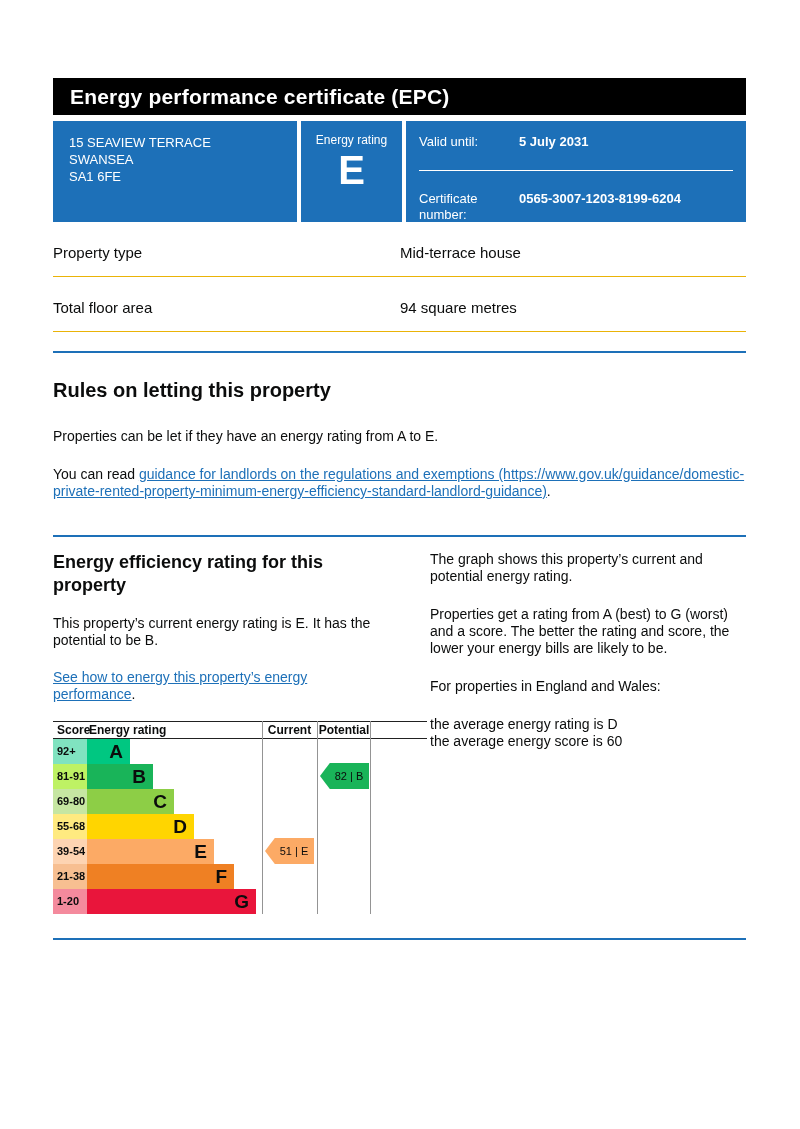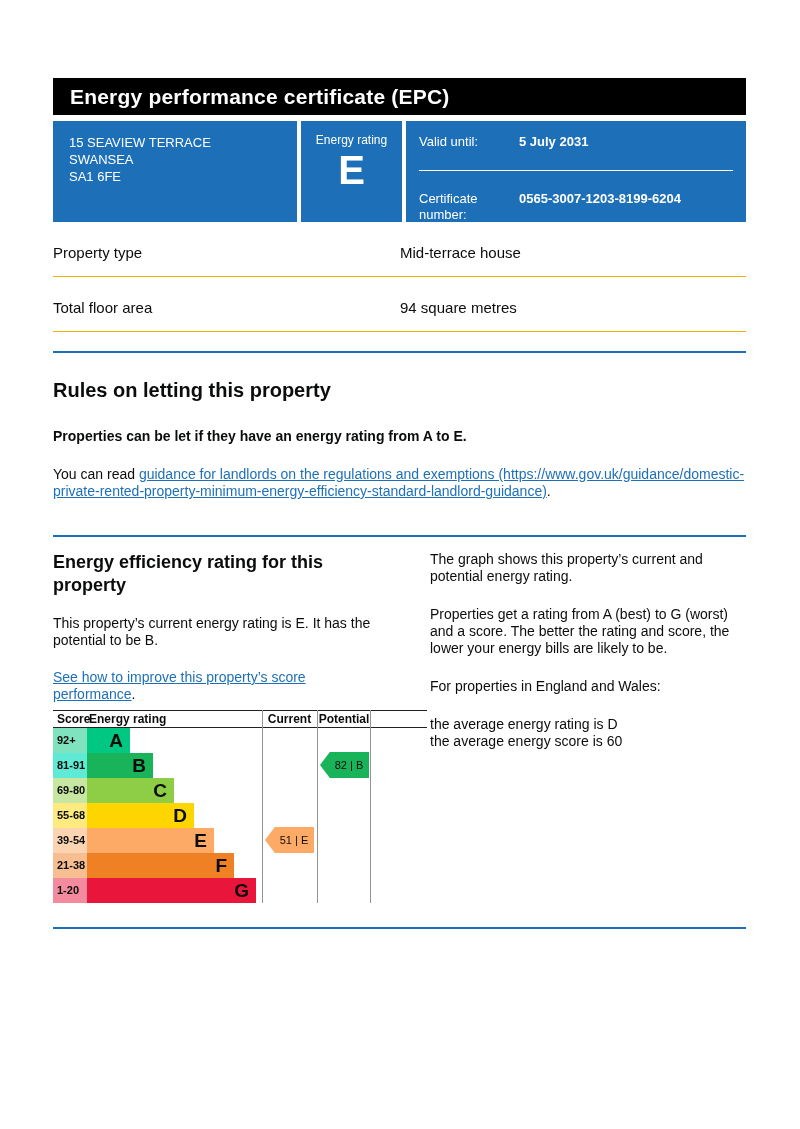--- a/index.html
+++ b/index.html
@@ -43,36 +43,36 @@
 
   
   .blue-rule { border: none; border-top: 2px solid #1d70b8; margin: 0; }
   .mt19 { margin-top: 19px; }
   .mt35 { margin-top: 35px; }
   .mt24 { margin-top: 24px; }
 
   
   .rules-section h2 { font-size: 20px; font-weight: bold; margin: 26px 0 0; }
   .rules-section p { font-size: 14px; line-height: 17px; margin: 0; }
-  .rules-p1 { margin-top: 26px !important; font-weight: bold; }
+  .rules-p1 { margin-top: 26px !important; }
   .rules-p2 { margin-top: 21px !important; }
   a.link { color: #1d70b8; text-decoration: underline; cursor: pointer; }
 
   
   .two-col { display: flex; gap: 47px; margin-top: 14px; }
   .col-left { width: 330px; }
   .col-right { width: 316px; }
   .col-left h2 { font-size: 18px; font-weight: bold; line-height: 23px; margin: 0; }
   .col-left p, .col-right p { font-size: 14px; line-height: 17px; margin: 0; }
   .left-p1 { margin-top: 18px !important; }
   .left-p2 { margin-top: 20px !important; }
   .col-right p + p { margin-top: 21px !important; }
 
   
-  .epc-chart { position: relative; width: 374px; margin-top: 7px; }
+  .epc-chart { position: relative; width: 374px; margin-top: 18px; }
   .chart-header {
     position: relative; height: 18px;
     border-top: 1px solid #212121; border-bottom: 1px solid #212121;
     box-sizing: border-box; font-weight: bold; font-size: 12px;
   }
   .chart-header span { position: absolute; top: 1px; line-height: 15px; }
   .h-score { left: 4px; }
   .h-rating { left: 36px; }
   .h-current { left: 209px; width: 55px; text-align: center; }
   .h-potential { left: 264px; width: 54px; text-align: center; }
@@ -143,36 +143,36 @@
       <p class="rules-p1">Properties can be let if they have an energy rating from A to E.</p>
       <p class="rules-p2"><span>You can read </span><a class="link">guidance for landlords on the regulations and exemptions (https://www.gov.uk/guidance/domestic-private-rented-property-minimum-energy-efficiency-standard-landlord-guidance)</a><span>.</span></p>
     </section>
 
     <hr class="blue-rule mt35">
 
     <div class="two-col">
       <div class="col-left">
         <h2>Energy efficiency rating for this property</h2>
         <p class="left-p1">This property’s current energy rating is E. It has the potential to be B.</p>
-        <p class="left-p2"><a class="link">See how to improve this property’s score performance</a><span>.</span></p>
+        <p class="left-p2"><a class="link">See how to energy this property’s energy performance</a><span>.</span></p>
 
         <div class="epc-chart" id="epc-chart">
           <div class="chart-header">
             <span class="h-score">Score</span>
             <span class="h-rating">Energy rating</span>
             <span class="h-current">Current</span>
             <span class="h-potential">Potential</span>
           </div>
           <div id="chart-rows">
               <div class="chart-row">
                 <div class="score-cell" style="background: rgb(128, 227, 192);">92+</div>
                 <div class="band-bar" style="background: rgb(0, 199, 129); width: 43px;">A</div>
               </div>
               <div class="chart-row">
-                <div class="score-cell" style="background: #5eead4;">81-91</div>
+                <div class="score-cell" style="background: #bef264;">81-91</div>
                 <div class="band-bar" style="background: rgb(25, 180, 89); width: 66px;">B</div>
               </div>
               <div class="chart-row">
                 <div class="score-cell" style="background: rgb(198, 230, 162);">69-80</div>
                 <div class="band-bar" style="background: rgb(141, 206, 70); width: 87px;">C</div>
               </div>
               <div class="chart-row">
                 <div class="score-cell" style="background: rgb(255, 234, 128);">55-68</div>
                 <div class="band-bar" style="background: rgb(255, 213, 0); width: 107px;">D</div>
               </div>

